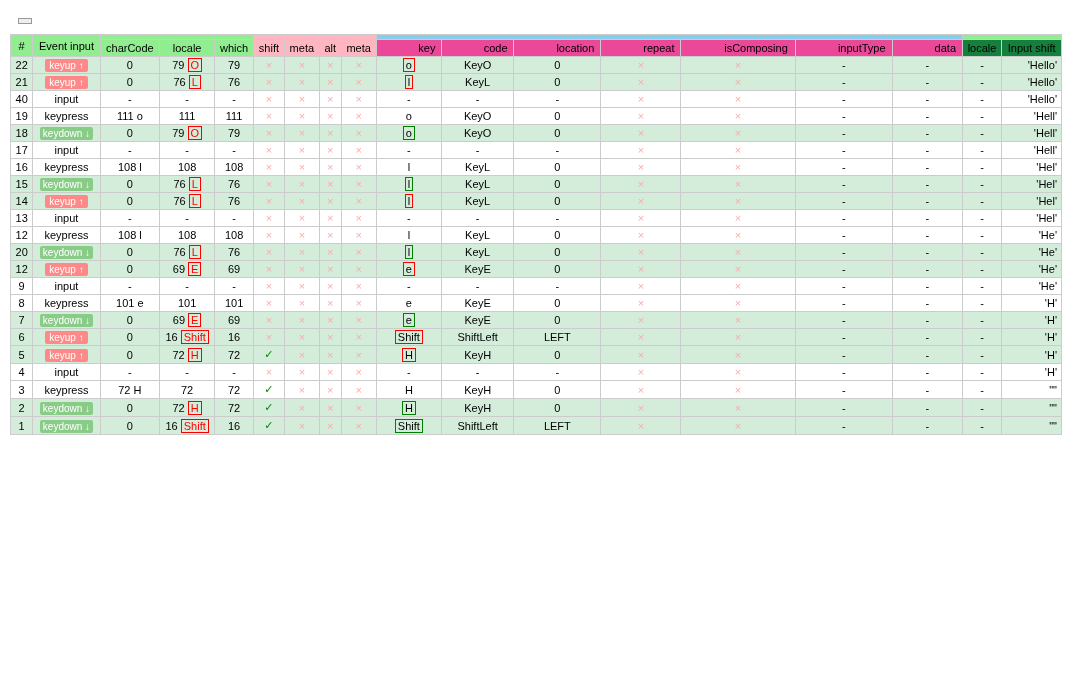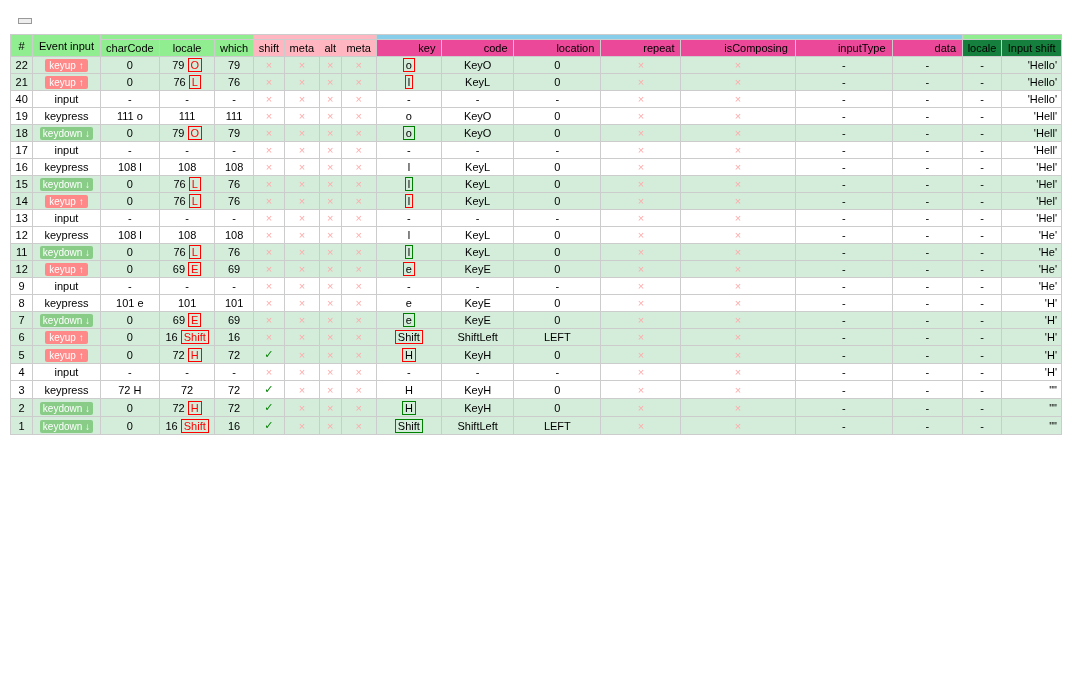--- a/index.html
+++ b/index.html
@@ -287,21 +287,21 @@
         <td>KeyL</td>
         <td>0</td>
         <td><span class="cross">×</span></td>
         <td><span class="cross">×</span></td>
         <td>-</td>
         <td>-</td>
         <td>-</td>
         <td class="input-field">'He'</td>
       </tr>
       <tr class="row-green">
-        <td>11</td>
+        <td>20</td>
         <td><span class="keydown">keydown ↓</span></td>
         <td>0</td>
         <td>76 <span class="num-badge-red">L</span></td>
         <td>76</td>
         <td><span class="cross">×</span></td>
         <td><span class="cross">×</span></td>
         <td><span class="cross">×</span></td>
         <td><span class="cross">×</span></td>
         <td><span class="key-badge-green">l</span></td>
         <td>KeyL</td>

